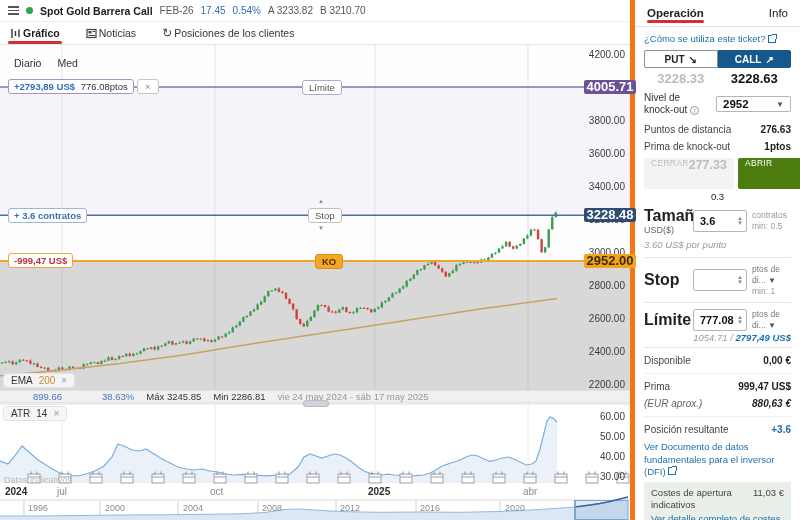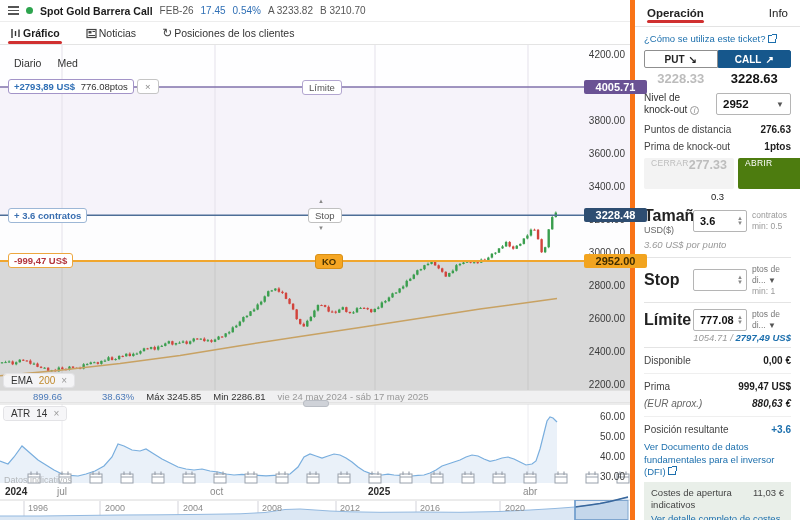--- a/index.html
+++ b/index.html
@@ -29,22 +29,22 @@
     font-size:10.5px; color:#333; }
   .tf-ctrl span { cursor:pointer; }
 
   .lab { position:absolute; z-index:2; font-size:10px; color:#3b3b3b; white-space:nowrap; }
   .ylab { width:80px; text-align:right; }
   .xlab { color:#8b8b8b; }
   .xlab.major { color:#2b2b2b; font-weight:700; }
   .yrlab { font-size:9px; color:#8b8b8b; }
   .watermark { font-size:9px; color:#b4b7ba; }
 
-  .tag { position:absolute; left:584px; width:63px; height:14px; z-index:3; border-radius:2px;
-    color:#fff; font-size:11px; font-weight:700; text-align:center; line-height:14px; }
+  .tag { position:absolute; left:584px; width:52px; height:14px; z-index:3; border-radius:2px;
+    color:#fff; font-size:13px; font-weight:700; text-align:center; line-height:14px; }
   .tag.purple { background:#6a5294; }
   .tag.blue { background:#2e4d71; }
   .tag.orange { background:#f2a41f; color:#3f2d00; }
 
   .lchip { position:absolute; z-index:3; display:flex; gap:3px; align-items:center; }
   .chip { background:#fff; border:1px solid #bbb; border-radius:3px; height:15px; line-height:13px;
     padding:0 5px; font-size:9.5px; white-space:nowrap; cursor:pointer; }
   .chip .blue { color:#2f6fb5; font-weight:700; }
   .chip .dark { color:#333; margin-left:3px; }
   .chip.border-purple { border-color:#a394c8; }
@@ -91,21 +91,21 @@
   .seg-call { flex:1; background:#16578c; border:1px solid #16578c; border-radius:0 2px 2px 0; display:flex;
     align-items:center; justify-content:center; gap:4px; font-weight:700; color:#fff; cursor:pointer; }
   .prices { display:flex; height:17px; margin-bottom:4px; }
   .prices span { flex:1; text-align:center; font-size:13px; font-weight:700; }
   .pput { color:#bcbcbc; }
   .pcall { color:#111; }
   .ko-row { display:flex; gap:6px; align-items:center; margin-bottom:5px; }
   .ko-label { width:66px; color:#333; line-height:1.2; }
   .info-i { display:inline-block; width:9px; height:9px; border:1px solid #999; border-radius:50%;
     font-size:7px; line-height:8px; text-align:center; color:#888; font-style:italic; }
-  .ko-select { flex:1; height:22px; border:1px solid #b5b5b5; border-radius:2px; display:flex;
+  .ko-select { flex:1; height:16px; border:1px solid #b5b5b5; border-radius:2px; display:flex;
     align-items:center; justify-content:space-between; padding:0 6px; cursor:pointer; }
   .ko-val { font-weight:700; font-size:11.5px; color:#111; }
   .caret { color:#555; font-size:8px; }
   .kv { display:flex; justify-content:space-between; align-items:baseline; margin:3px 0; }
   .kv b { color:#1d1d1d; font-weight:700; }
   .ob-row { display:flex; gap:4px; margin-top:3px; }
   .btn-cerrar, .btn-abrir { flex:1; height:31px; border-radius:2px; display:flex; flex-direction:row;
     align-items:flex-start; justify-content:center; padding:0 7px; cursor:pointer; }
   .btn-cerrar { background:#f3f3f3; color:#bdbdbd; }
   .btn-abrir { background:#4d7c0f; color:#fff;gap:41px; }

